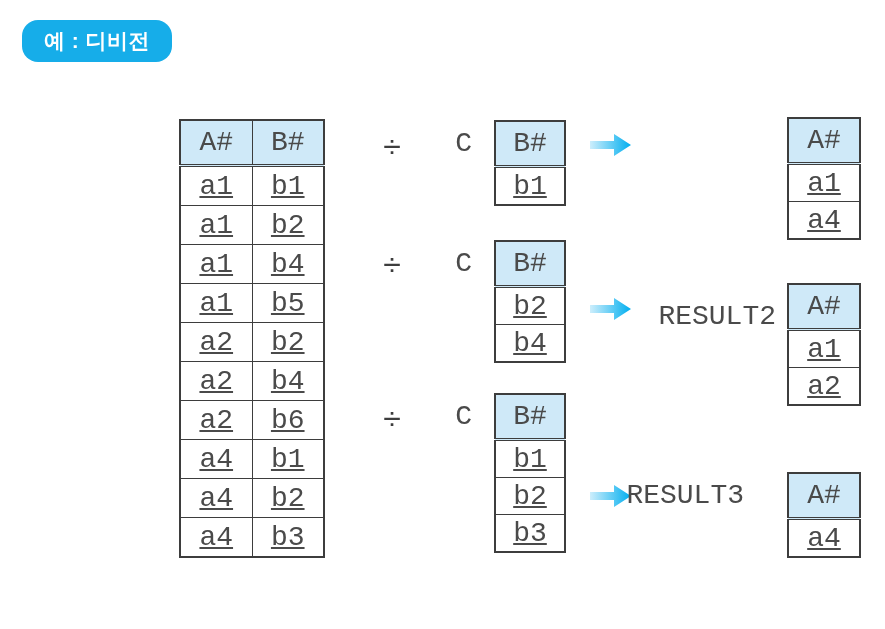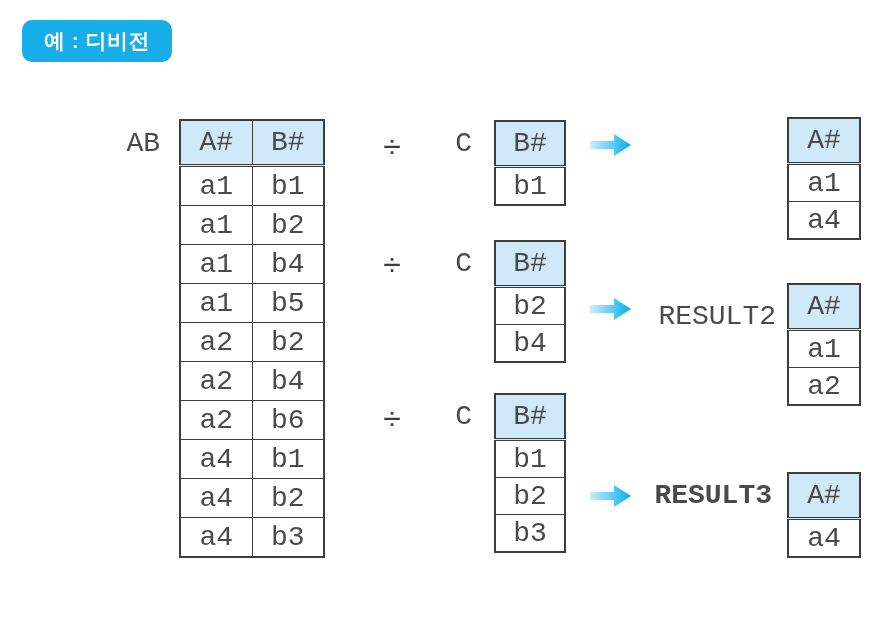--- a/index.html
+++ b/index.html
@@ -3,39 +3,39 @@
 <meta charset="utf-8">
 <style>
   html,body { margin:0; padding:0; background:#ffffff; }
   .stage {
     position:relative; width:885px; height:629px; background:#ffffff;
     overflow:hidden; font-family:"Liberation Mono", monospace;
   }
   
   .badge {
     position:absolute; left:22px; top:20px; width:150px; height:42px;
-    background:#16ade9; border-radius:10px; color:#ffffff;
+    background:#16ade9; border-radius:16px; color:#ffffff;
     display:flex; align-items:center; justify-content:center;
     font-family:"Liberation Sans", sans-serif; font-weight:bold; font-size:21px;
     letter-spacing:0.5px;
   }
   
   .t-label {
     position:absolute; display:flex; align-items:center; justify-content:flex-end;
     font-size:28px; color:#4a4a4a; white-space:nowrap;
   }
   
   table.rel {
     position:absolute; border-collapse:collapse; table-layout:fixed;
     font-size:28px; color:#4a4a4a; text-align:center;
     border:2px solid #3d3d3d; background:#ffffff;
   }
   .rel th, .rel td { border:1px solid #3d3d3d; padding:0; font-weight:normal; }
   .rel th { background:#cfe9f8; border-bottom:3px double #3d3d3d; height:43px; }
-  .rel td { height:36px; background:#ffffff; }
+  .rel td { height:36px; background:#ffffff;text-decoration:underline; }
   table.rel-ab td { height:38px; }
   
   .op {
     position:absolute; width:44px; height:44px;
     display:flex; align-items:center; justify-content:center;
     font-family:"Liberation Sans", sans-serif; font-size:32px; color:#3d3d3d;
   }
   
   .arrow { position:absolute; width:42px; height:26px; }
 </style>
@@ -50,21 +50,20 @@
         <stop offset="0" stop-color="#cdeefc"></stop>
         <stop offset="1" stop-color="#00aeef"></stop>
       </linearGradient>
     </defs>
   </svg>
 
   <div class="badge">
     <span>예 : 디비전</span>
   </div>
 
-  <span class="t-label" style="left:40px; top:119px; width:120px; height:48px;">AB</span>
 
   <table class="rel rel-ab" style="left:179px; top:119px;">
     <colgroup>
         <col style="width:72px">
         <col style="width:72px">
       </colgroup>
     <thead>
       <tr>
         <th>A#</th>
         <th>B#</th>
@@ -226,21 +225,21 @@
     <tbody>
       <tr>
           <td>a1</td>
         </tr>
       <tr>
           <td>a2</td>
         </tr>
     </tbody>
   </table>
 
-  <span class="t-label" style="left:596px; top:472px; width:176px; height:46px;font-weight:bold;">RESULT3</span>
+  <span class="t-label" style="left:568px; top:472px; width:176px; height:46px;">RESULT3</span>
   <table class="rel" style="left:787px; top:472px;">
     <colgroup>
         <col style="width:72px">
       </colgroup>
     <thead>
         <tr>
           <th>A#</th>
         </tr>
       </thead>
     <tbody>

